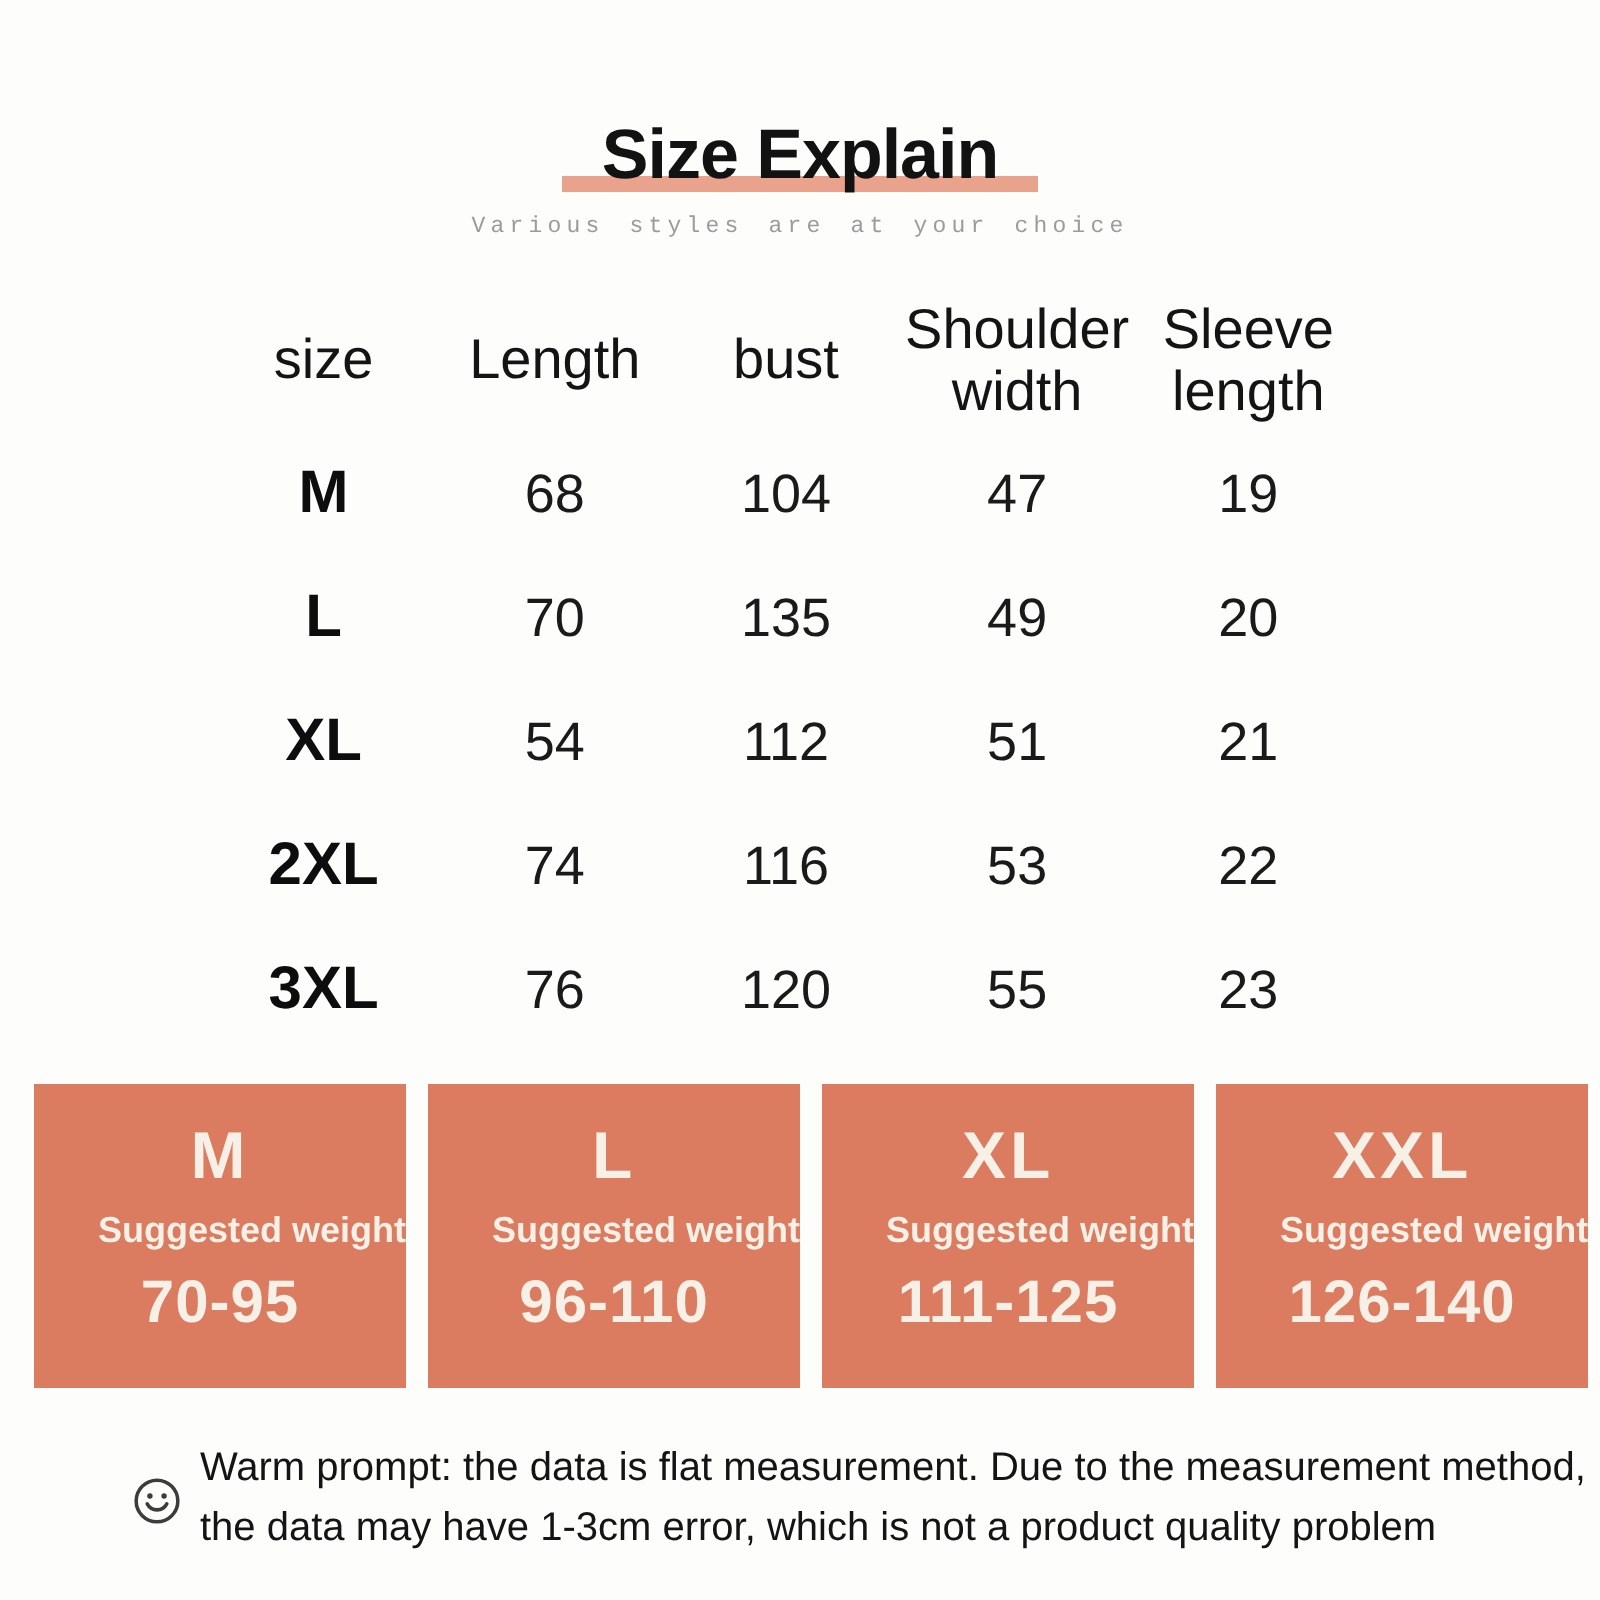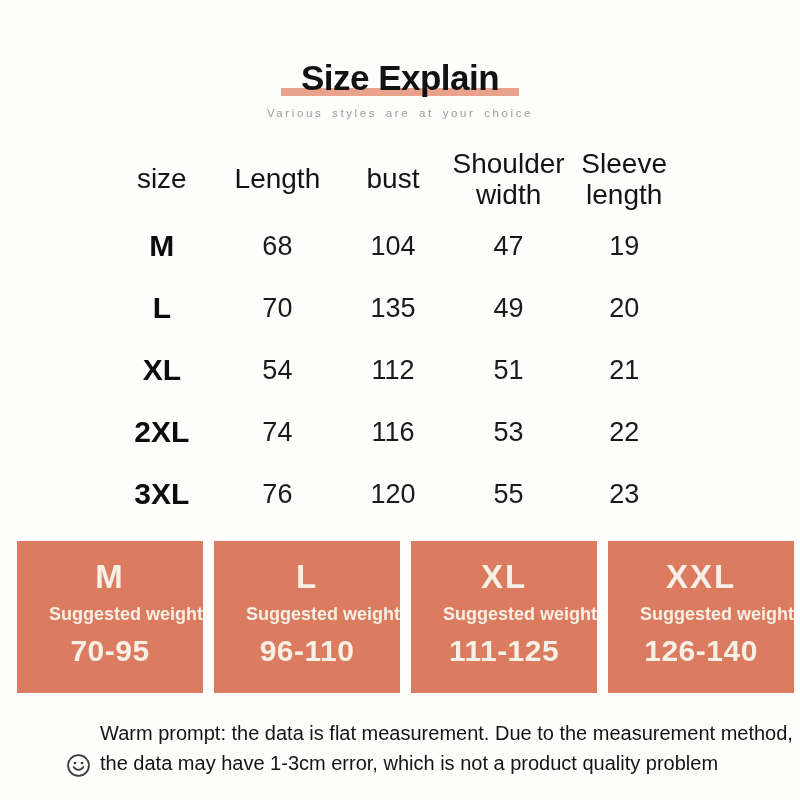--- a/index.html
+++ b/index.html
@@ -35,20 +35,21 @@
     font-weight: 700;
     letter-spacing: -0.5px;
     color: #121212;
   }
   .subtitle {
     margin-top: 9px;
     font-size: 11.5px;
     color: #9b9b9b;
     letter-spacing: 2.6px;
     word-spacing: 3px;
+    font-family: Liberation Mono, monospace;
   }
 
   
   .size-table {
     width: 578px;
     margin: 24px 0 0 104px;
     display: grid;
     grid-template-columns: repeat(5, 115.6px);
   }
   .th {
@@ -92,21 +93,21 @@
     padding-top: 19px;
   }
   .wb-size { font-size: 33px; font-weight: 700; line-height: 1; letter-spacing: 2px; }
   .wb-label { font-size: 18px; font-weight: 600; margin-top: 11px; white-space: nowrap; padding-left: 32px; }
   .wb-range { font-size: 30px; font-weight: 700; margin-top: 9px; letter-spacing: 0.5px; }
 
   
   .footer {
     margin: 25px 36px 0 66px;
     display: flex;
-    align-items: flex-end;
+    align-items: center;
     gap: 9px;
   }
   .smiley {
     flex: 0 0 auto;
     width: 25px;
     height: 25px;
     margin-top: 3px;
   }
   .note { font-size: 20px; line-height: 1.5; color: #141414; }
   .note-line { white-space: nowrap; }

